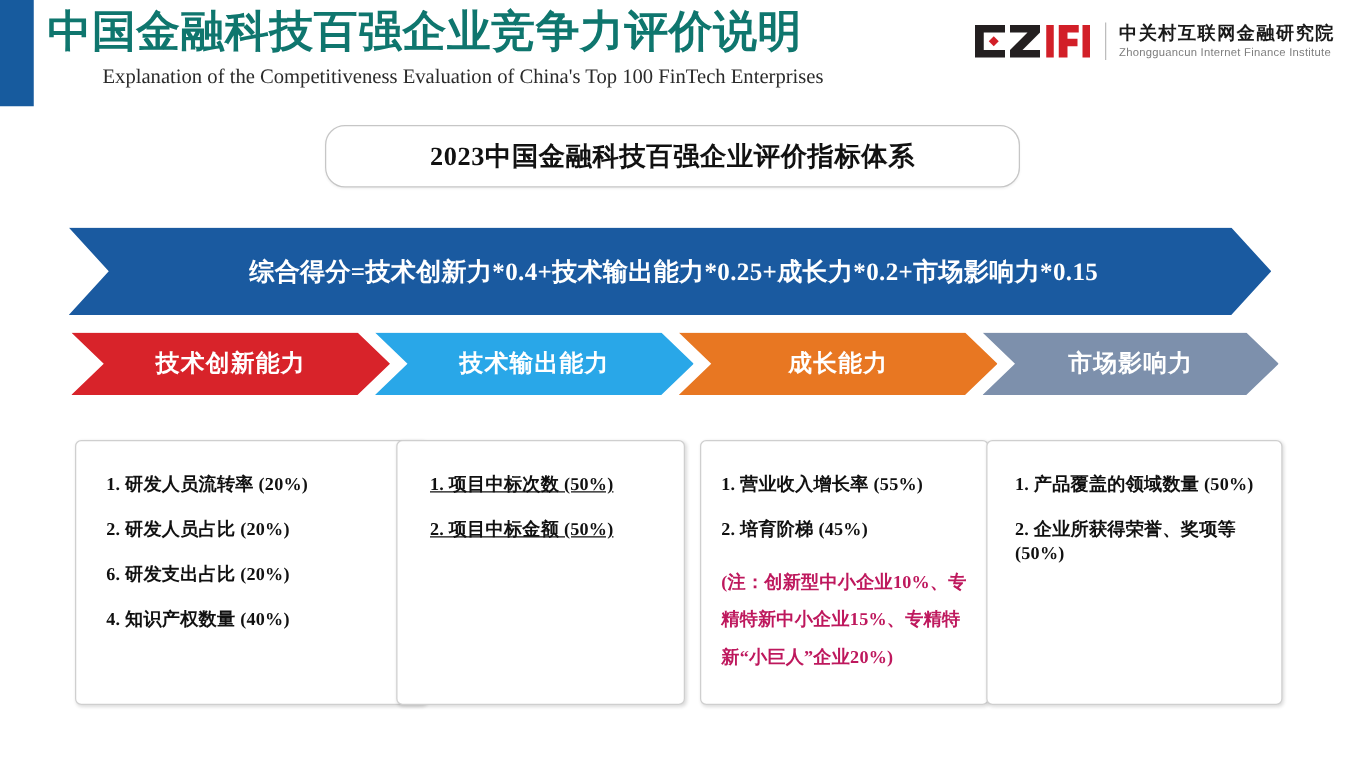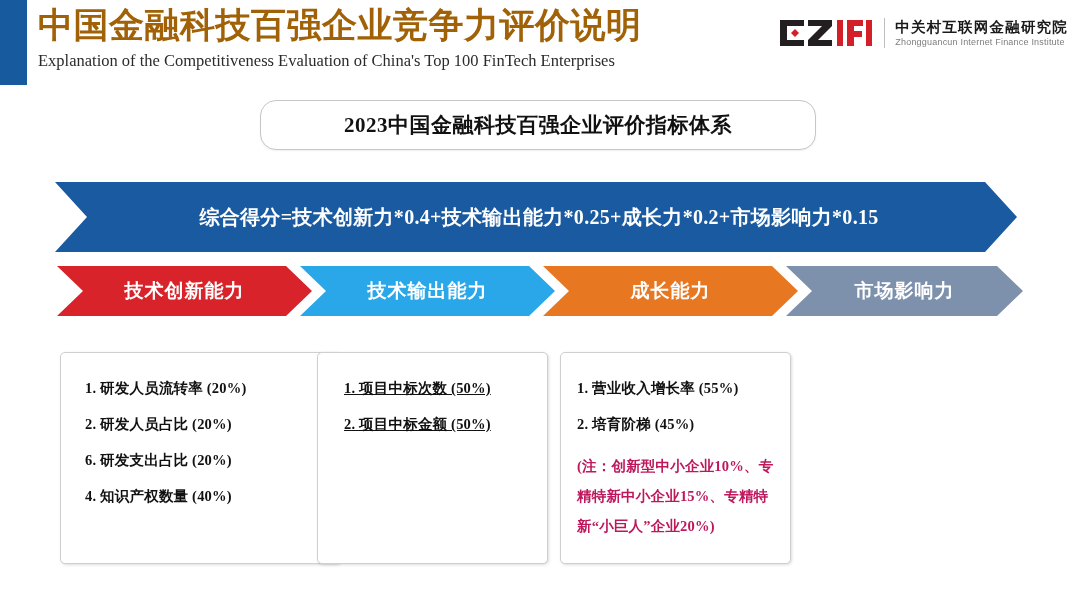--- a/index.html
+++ b/index.html
@@ -35,30 +35,31 @@
     position: absolute;
     left: 38px;
     top: 4px;
   }
   .title-cn {
     font-family: "Liberation Serif", "DejaVu Serif", serif;
     font-weight: 700;
     font-size: 35px;
     line-height: 44px;
     letter-spacing: 0.5px;
-    color: #a16207;
+    color: #0f766e;
     white-space: nowrap;
   }
   .title-en {
     font-family: "Liberation Serif", "DejaVu Serif", serif;
     font-size: 16.5px;
     line-height: 24px;
     color: #2b2b2b;
     white-space: nowrap;
     margin-top: 1px;
+    margin-left: 44px;
   }
 
   
   .logo {
     position: absolute;
     right: 12px;
     top: 12px;
     display: flex;
     align-items: center;
     height: 42px;
@@ -296,14 +297,18 @@
     <div class="card-item">1. 项目中标次数 (50%)</div>
     <div class="card-item">2. 项目中标金额 (50%)</div>
   </div>
 
   <div class="card card-2">
     <div class="card-item">1. 营业收入增长率 (55%)</div>
     <div class="card-item">2. 培育阶梯 (45%)</div>
     <div class="card-note">(注：创新型中小企业10%、专精特新中小企业15%、专精特新“小巨人”企业20%)</div>
   </div>
 
+  <div class="card card-3">
+    <div class="card-item">1. 产品覆盖的领域数量 (50%)</div>
+    <div class="card-item">2. 企业所获得荣誉、奖项等 (50%)</div>
+  </div>
 
 </div>
 
 </body></html>

